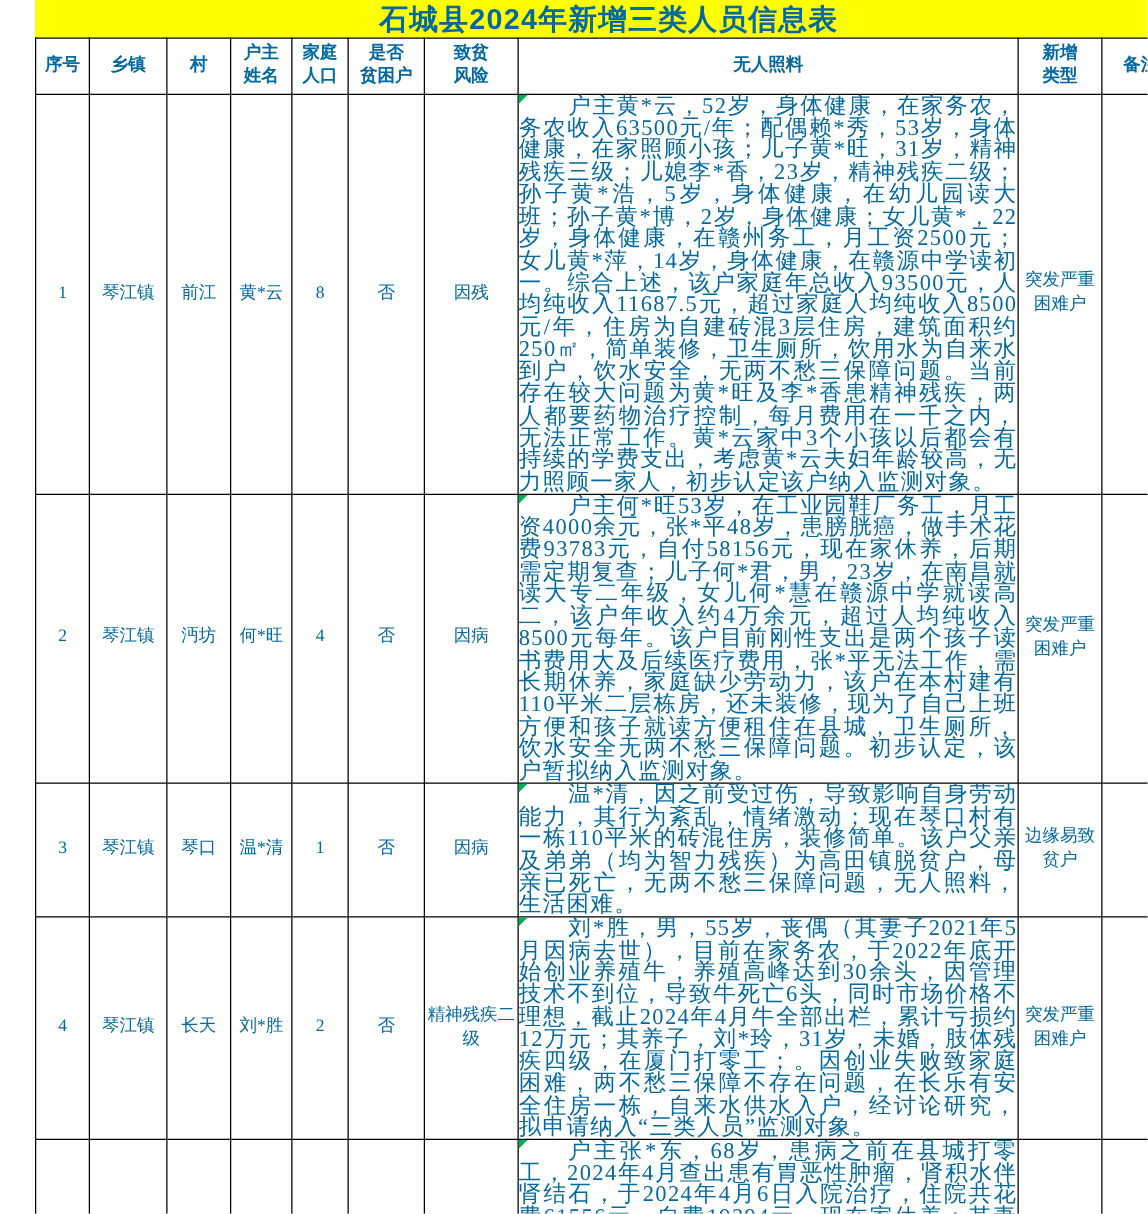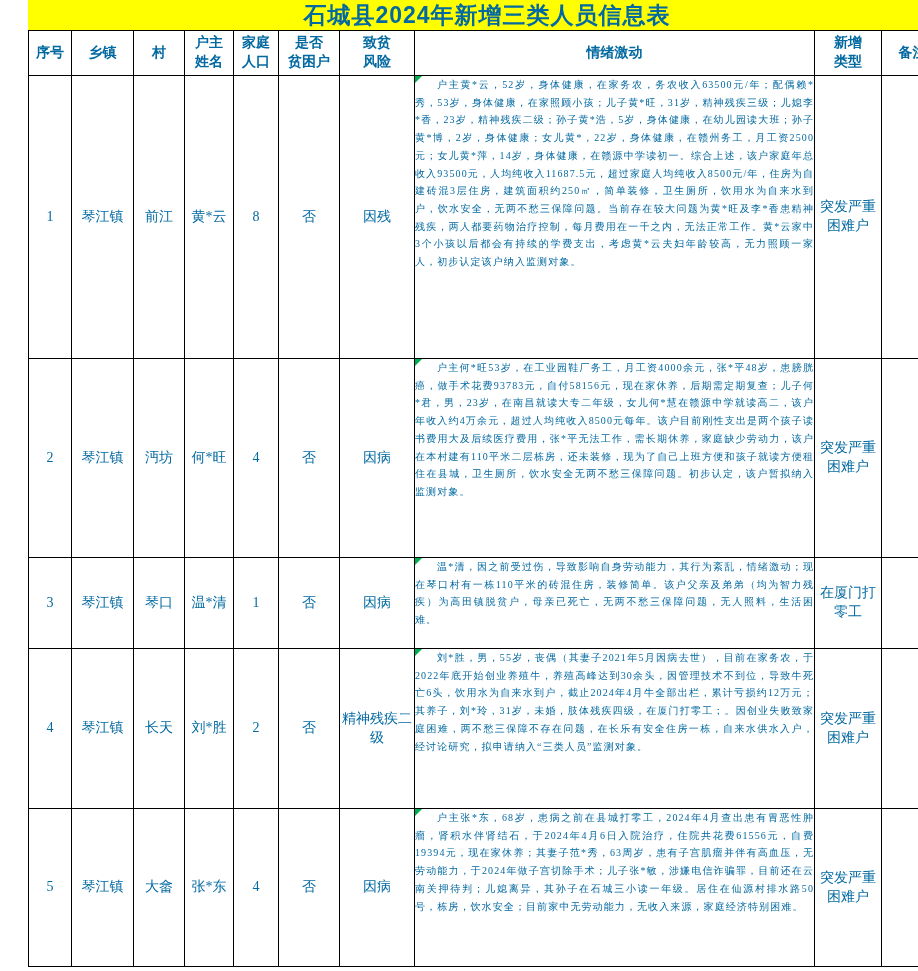--- a/index.html
+++ b/index.html
@@ -27,21 +27,21 @@
     white-space:pre-line;line-height:1.35;padding:1px 1px;
   }
   td.c{
     font-size:14px;text-align:center;vertical-align:middle;
     line-height:1.35;padding:1px 2px;
   }
   td.situation{
     vertical-align:top;position:relative;padding:1px 4px 0 4px;
   }
   .sit-text{
-    font-size:10px;line-height:17.7px;letter-spacing:1.1px;
+    font-size:18px;line-height:17.7px;letter-spacing:1.1px;
     text-align:justify;text-indent:2.2em;
   }
   .flag{
     position:absolute;top:0;left:0;width:0;height:0;
     border-top:7px solid #00b050;border-right:7px solid transparent;
   }
   tr.r0{height:283px;} tr.r1{height:199px;} tr.r2{height:91px;}
   tr.r3{height:160px;} tr.r4{height:158px;}
   tr.hdr{height:45px;}
 </style>
@@ -70,21 +70,21 @@
         <th>乡镇</th>
         <th>村</th>
         <th>户主
 姓名</th>
         <th>家庭
 人口</th>
         <th>是否
 贫困户</th>
         <th>致贫
 风险</th>
-        <th>情绪激动</th>
+        <th>无人照料</th>
         <th>新增
 类型</th>
         <th>备注</th>
       </tr>
     </thead>
     <tbody>
       <tr class="r0">
         <td class="c">1</td>
         <td class="c">琴江镇</td>
         <td class="c">前江</td>
@@ -119,34 +119,34 @@
         <td class="c">琴江镇</td>
         <td class="c">琴口</td>
         <td class="c">温*清</td>
         <td class="c">1</td>
         <td class="c">否</td>
         <td class="c">因病</td>
         <td class="situation">
           <span class="flag"></span>
           <div class="sit-text">温*清，因之前受过伤，导致影响自身劳动能力，其行为紊乱，情绪激动；现在琴口村有一栋110平米的砖混住房，装修简单。该户父亲及弟弟（均为智力残疾）为高田镇脱贫户，母亲已死亡，无两不愁三保障问题，无人照料，生活困难。</div>
         </td>
-        <td class="c">在厦门打零工</td>
+        <td class="c">边缘易致贫户</td>
         <td class="c"></td>
       </tr>
       <tr class="r3">
         <td class="c">4</td>
         <td class="c">琴江镇</td>
         <td class="c">长天</td>
         <td class="c">刘*胜</td>
         <td class="c">2</td>
         <td class="c">否</td>
         <td class="c">精神残疾二级</td>
         <td class="situation">
           <span class="flag"></span>
-          <div class="sit-text">刘*胜，男，55岁，丧偶（其妻子2021年5月因病去世），目前在家务农，于2022年底开始创业养殖牛，养殖高峰达到30余头，因管理技术不到位，导致牛死亡6头，饮用水为自来水到户，截止2024年4月牛全部出栏，累计亏损约12万元；其养子，刘*玲，31岁，未婚，肢体残疾四级，在厦门打零工；。因创业失败致家庭困难，两不愁三保障不存在问题，在长乐有安全住房一栋，自来水供水入户，经讨论研究，拟申请纳入“三类人员”监测对象。</div>
+          <div class="sit-text">刘*胜，男，55岁，丧偶（其妻子2021年5月因病去世），目前在家务农，于2022年底开始创业养殖牛，养殖高峰达到30余头，因管理技术不到位，导致牛死亡6头，同时市场价格不理想，截止2024年4月牛全部出栏，累计亏损约12万元；其养子，刘*玲，31岁，未婚，肢体残疾四级，在厦门打零工；。因创业失败致家庭困难，两不愁三保障不存在问题，在长乐有安全住房一栋，自来水供水入户，经讨论研究，拟申请纳入“三类人员”监测对象。</div>
         </td>
         <td class="c">突发严重困难户</td>
         <td class="c"></td>
       </tr>
       <tr class="r4">
         <td class="c">5</td>
         <td class="c">琴江镇</td>
         <td class="c">大畲</td>
         <td class="c">张*东</td>
         <td class="c">4</td>

